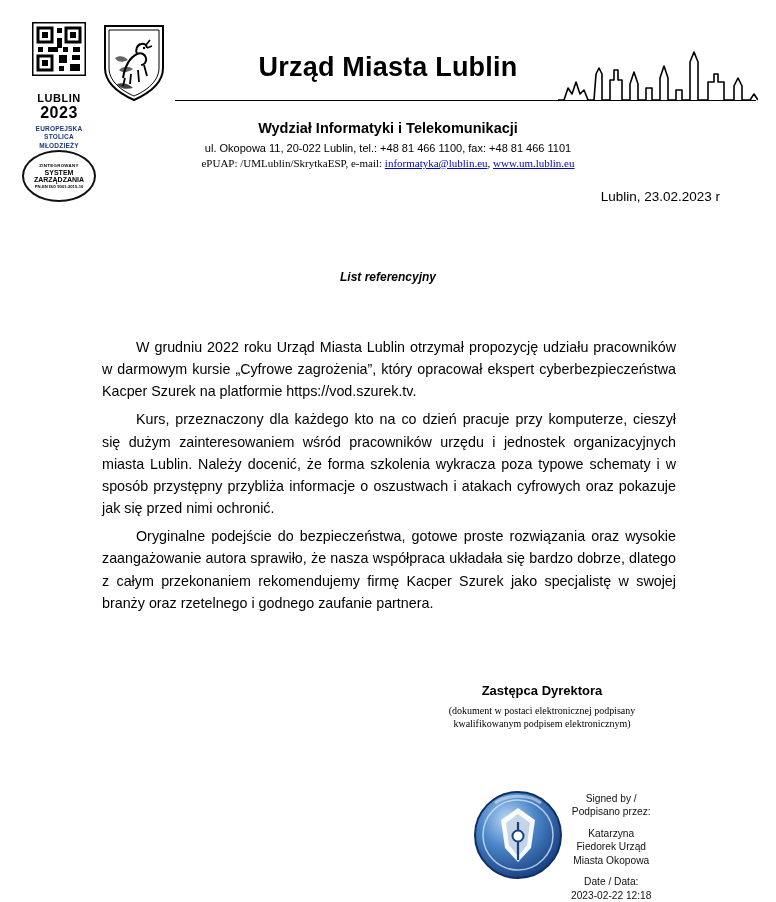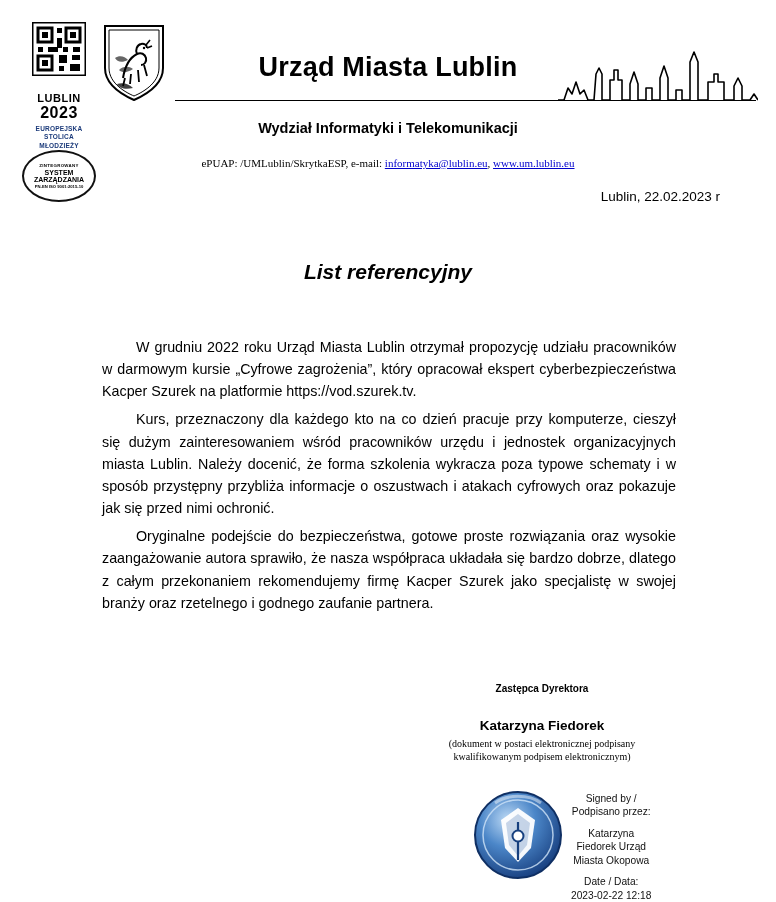--- a/index.html
+++ b/index.html
@@ -169,23 +169,23 @@
   .place-date {
     position: absolute;
     right: 56px;
     top: 189px;
     font-size: 13.5px;
   }
   .doc-title {
     position: absolute;
     left: 0;
     right: 0;
-    top: 260px;
-    text-align: center;
-    font-size: 21px;
+    top: 270px;
+    text-align: center;
+    font-size: 12px;
     font-weight: bold;
     font-style: italic;
   }
 
   .content {
     position: absolute;
     left: 102px;
     right: 100px;
     top: 328px;
     margin-top: 8px;
@@ -200,21 +200,21 @@
 
   
   .sig-block {
     position: absolute;
     left: 380px;
     right: 72px;
     top: 682px;
     text-align: center;
   }
   .sig-role {
-    font-size: 10px;
+    font-size: 13px;
     font-weight: bold;
     line-height: 1.35;
   }
   .sig-name {
     font-size: 13.5px;
     font-weight: bold;
     margin-top: 22px;
   }
   .sig-note {
     font-size: 10px;
@@ -322,37 +322,37 @@
                L41 24 L44 30 L44 56 L52 56 L52 36 L56 36 L56 26 L60 26 L60 36 L64 36 L64 56
                L72 56 L72 40 L76 28 L80 40 L80 56 L88 56 L88 44 L94 44 L94 56
                L102 56 L102 34 L106 22 L110 34 L110 56 L118 56 L118 46 L124 46 L124 56
                L132 56 L132 18 L136 8 L140 18 L140 56 L150 56 L150 38 L156 38 L156 30
                L160 30 L160 38 L166 38 L166 56 L176 56 L176 42 L180 34 L184 42 L184 56
                L192 56 L196 50 L200 56" fill="none" stroke="#000" stroke-width="1.6" stroke-linejoin="round"></path>
     </svg>
   </div>
 
   <div class="dept">Wydział Informatyki i Telekomunikacji</div>
+  <div class="addr1">ul. Okopowa 11, 20-022 Lublin, tel.: +48 81 466 1100, fax: +48 81 466 1101</div>
   <div class="addr2"><span>ePUAP: /UMLublin/SkrytkaESP, e-mail: </span><a href="#">informatyka@lublin.eu</a><span>, </span><a href="#">www.um.lublin.eu</a></div>
 </div>
 
-<div class="place-date">Lublin, 22.02.2023 r</div>
+<div class="place-date">Lublin, 23.02.2023 r</div>
 <div class="doc-title">List referencyjny</div>
 
 <div class="content">
   <p>W grudniu 2022 roku Urząd Miasta Lublin otrzymał propozycję udziału pracowników w darmowym kursie „Cyfrowe zagrożenia”, który opracował ekspert cyberbezpieczeństwa Kacper Szurek na platformie https://vod.szurek.tv.</p>
   <p>Kurs, przeznaczony dla każdego kto na co dzień pracuje przy komputerze, cieszył się dużym zainteresowaniem wśród pracowników urzędu i jednostek organizacyjnych miasta Lublin. Należy docenić, że forma szkolenia wykracza poza typowe schematy i w sposób przystępny przybliża informacje o oszustwach i atakach cyfrowych oraz pokazuje jak się przed nimi ochronić.</p>
   <p>Oryginalne podejście do bezpieczeństwa, gotowe proste rozwiązania oraz wysokie zaangażowanie autora sprawiło, że nasza współpraca układała się bardzo dobrze, dlatego z całym przekonaniem rekomendujemy firmę Kacper Szurek jako specjalistę w swojej branży oraz rzetelnego i godnego zaufanie partnera.</p>
 </div>
 
 <div class="sig-block">
   <div class="sig-role">
     <div>Zastępca Dyrektora</div>
   </div>
-  <div class="sig-name">Katarzyna Fiedorek</div>
   <div class="sig-note">
     <div>(dokument w postaci elektronicznej podpisany</div>
     <div>kwalifikowanym podpisem elektronicznym)</div>
   </div>
 </div>
 
 <div class="stamp">
   <div class="stamp-badge">
     <svg width="90" height="90" viewBox="0 0 90 90" aria-hidden="true">
       <defs>

